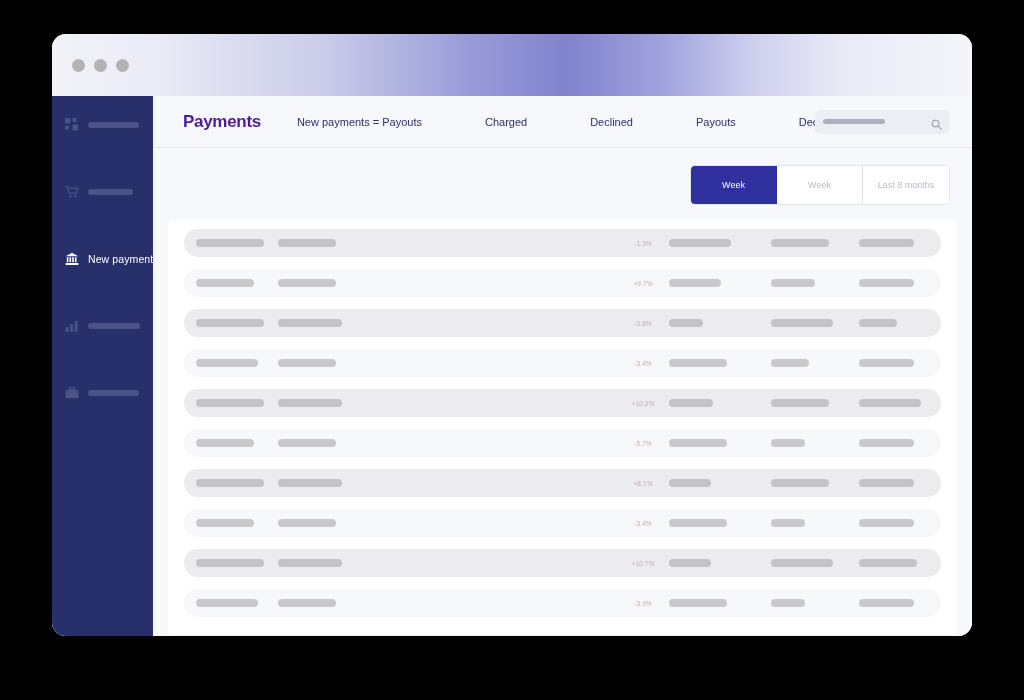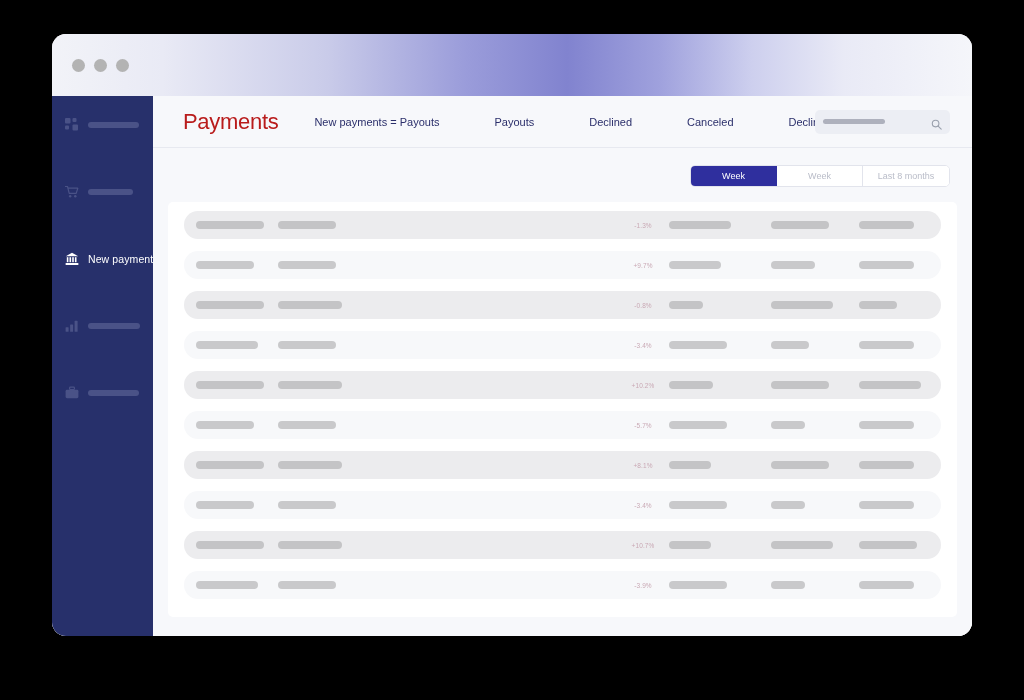--- a/index.html
+++ b/index.html
@@ -122,32 +122,32 @@
   .topbar {
     display: flex;
     align-items: center;
     height: 52px;
     padding: 0 22px 0 30px;
     border-bottom: 1px solid #e7e9f0;
     background: #f7f8fb;
   }
 
   .page-title {
-    color: #b91c1c;
-    font-size: 22px;
-    font-weight: normal;
+    color: #4c1d95;
+    font-size: 17px;
+    font-weight: bold;
     letter-spacing: -0.3px;
     margin-right: 36px;
     white-space: nowrap;
   }
 
   .tabs {
     display: flex;
     align-items: center;
-    gap: 0px;
+    gap: 8px;
     flex: 1;
     min-width: 0;
   }
   .tab {
     color: #2b2f6b;
     font-size: 11px;
     white-space: nowrap;
     margin-right: 55px;
   }
   .tab:last-child { margin-right: 0; }
@@ -179,21 +179,21 @@
     display: flex;
     justify-content: flex-end;
     padding: 17px 22px 0 0;
   }
   .segmented {
     display: flex;
     border: 1px solid #e2e4ec;
     border-radius: 5px;
     overflow: hidden;
     background: #ffffff;
-    height: 22px;
+    height: 40px;
   }
   .seg {
     width: 86px;
     display: flex;
     align-items: center;
     justify-content: center;
     font-size: 9px;
     color: #b9bcc8;
     border-right: 1px solid #e2e4ec;
     background: #ffffff;
@@ -331,23 +331,23 @@
 
       </nav>
 
       <div class="main">
 
         <div class="topbar">
           <div class="page-title">Payments</div>
 
           <div class="tabs">
             <span class="tab">New payments = Payouts</span>
+            <span class="tab">Charged</span>
+            <span class="tab">Declined</span>
             <span class="tab">Payouts</span>
-            <span class="tab">Declined</span>
-            <span class="tab">Canceled</span>
             <span class="tab">Declined</span>
           </div>
 
           <div class="search-box">
             <span class="search-ghost"></span>
             <span class="search-icon">
               <svg width="11" height="11" viewBox="0 0 11 11">
                 <circle cx="4.6" cy="4.6" r="3.3" fill="none" stroke="#9aa0ad" stroke-width="1.1"></circle>
                 <line x1="7.1" y1="7.1" x2="10.2" y2="10.2" stroke="#9aa0ad" stroke-width="1.1" stroke-linecap="round"></line>
               </svg>

